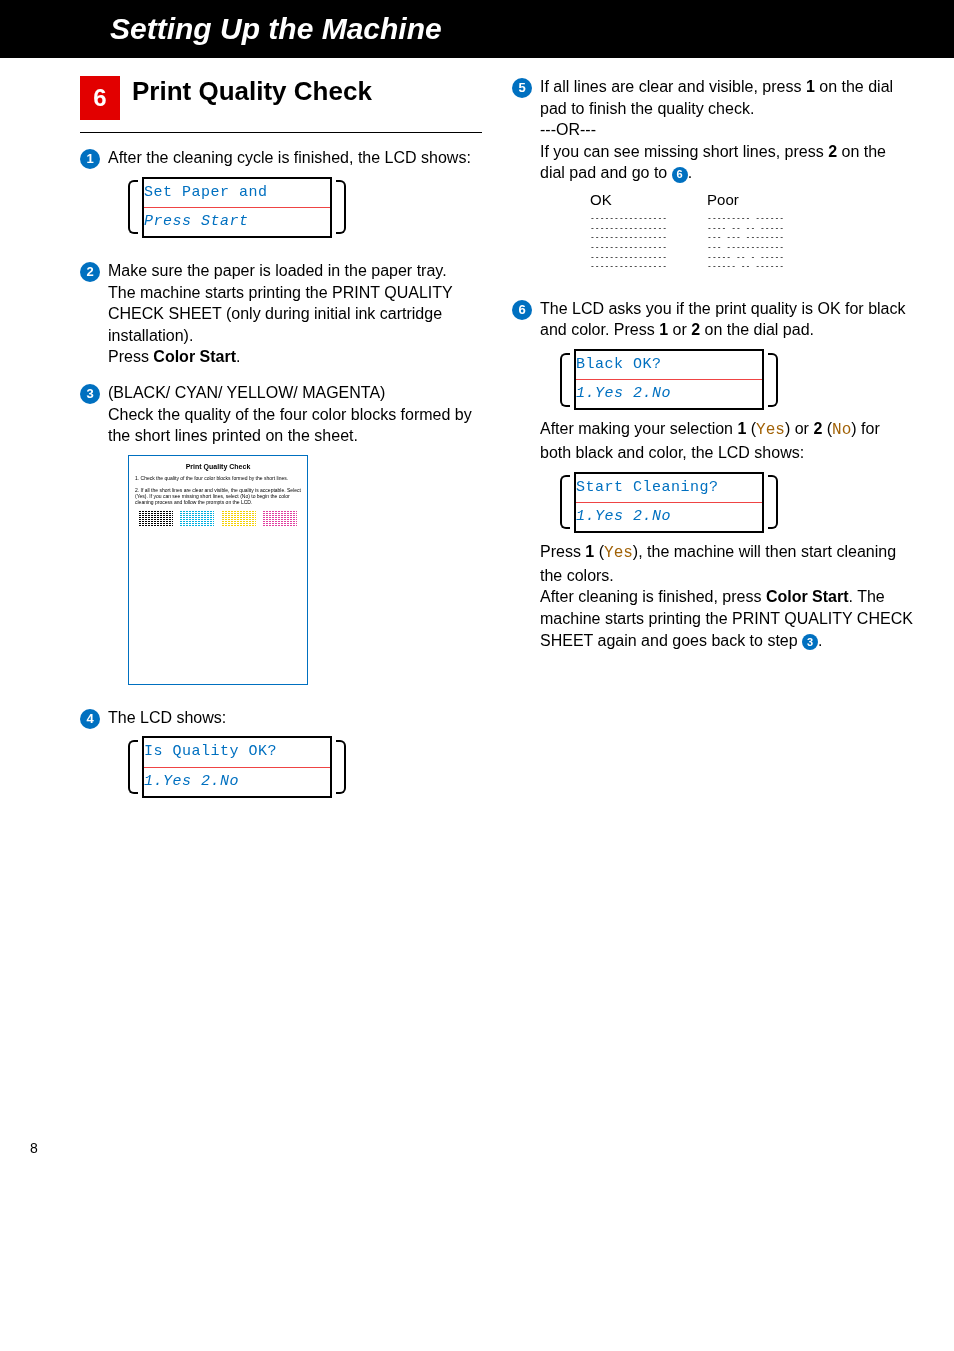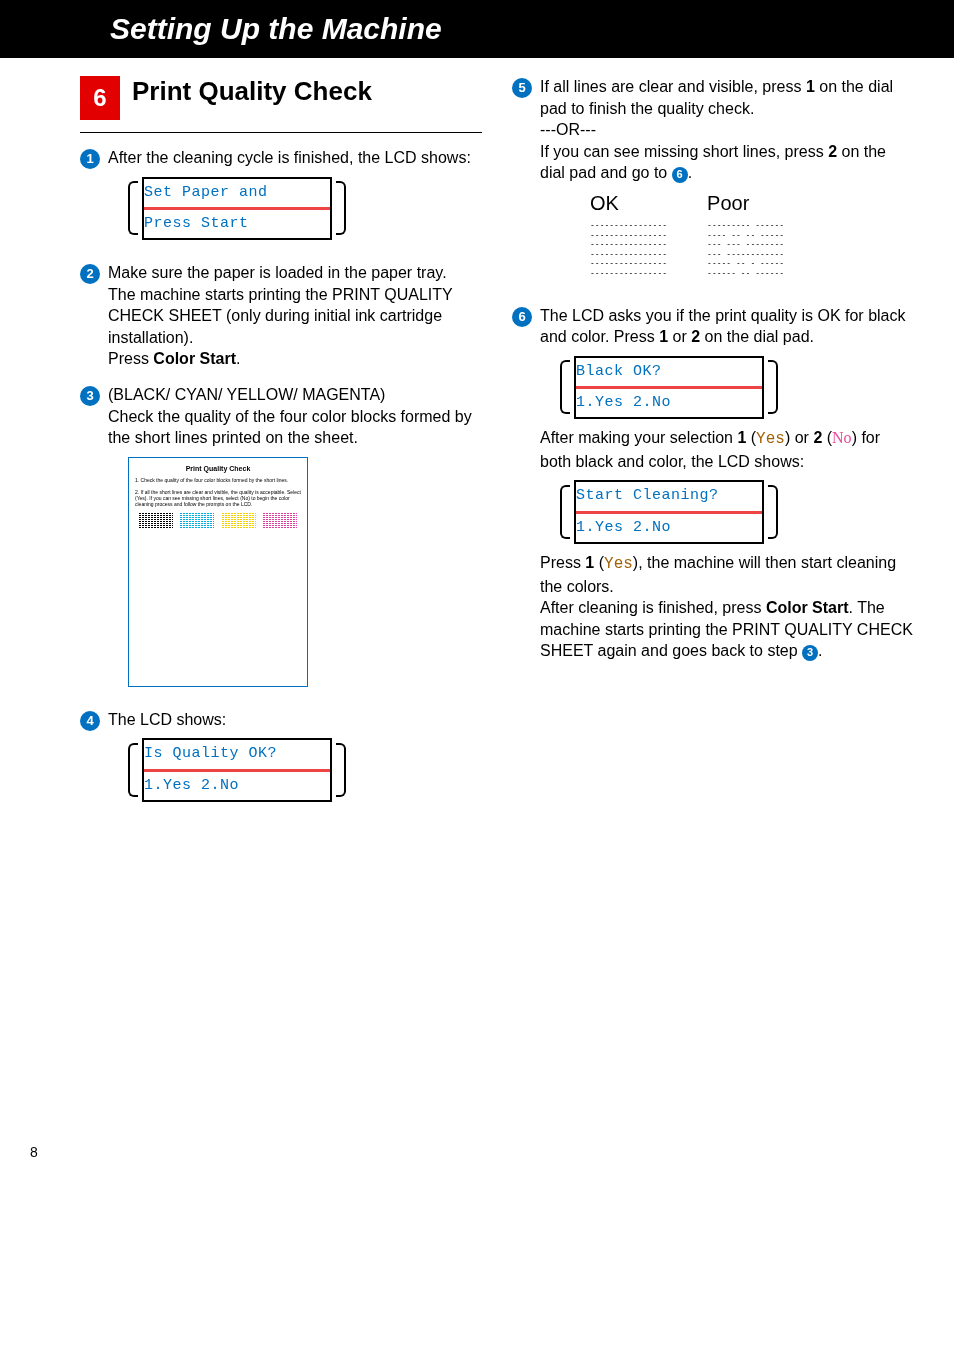--- a/index.html
+++ b/index.html
@@ -15,40 +15,40 @@
   .step { display: flex; gap: 8px; margin-bottom: 14px; font-size: 16px; line-height: 1.35; }
   .num-badge { width: 20px; height: 20px; border-radius: 50%; background: #0070c0; color: #fff; font-size: 13px; font-weight: bold; display: inline-flex; align-items: center; justify-content: center; flex-shrink: 0; margin-top: 2px; }
   .num-badge.small { width: 16px; height: 16px; font-size: 11px; }
   .step-body { flex: 1; }
   .lcd-wrap { display: flex; align-items: center; gap: 4px; margin: 8px 0 8px 20px; }
   .lcd-bracket { font-size: 50px; font-family: serif; line-height: 0.6; color: #000; display:flex; flex-direction:column; justify-content:center; height: 60px; }
   .lcd-bracket.left::before { content: ""; border-left: 2px solid #000; border-top: 2px solid #000; border-bottom: 2px solid #000; width: 8px; height: 50px; display:block; border-radius: 6px 0 0 6px; }
   .lcd-bracket.right::before { content: ""; border-right: 2px solid #000; border-top: 2px solid #000; border-bottom: 2px solid #000; width: 8px; height: 50px; display:block; border-radius: 0 6px 6px 0; }
   .lcd-box { border: 2px solid #000; width: 190px; }
   .lcd-line { font-family: "Courier New", monospace; color: #0070c0; font-size: 15px; padding: 4px 0; letter-spacing: 0.5px; }
-  .lcd-line + .lcd-line { border-top: 3px solid #ef4444; }
+  .lcd-line + .lcd-line { border-top: 1px solid #ef4444; font-style: italic; }
   .lcd-yes { color: #a16207; font-family: "Courier New", monospace; }
-  .lcd-no { color: #ec4899; font-family: Liberation Serif, serif; text-align: center; }
+  .lcd-no { color: #a16207; font-family: Liberation Mono, monospace; text-align: center; }
   b { font-weight: bold; }
   .quality-sheet { border: 1px solid #0070c0; width: 180px; height: 230px; margin: 8px 0 8px 20px; padding: 6px; }
   .qs-title { font-size: 7px; font-weight: bold; text-align: center; margin-bottom: 4px; }
   .qs-text { font-size: 5px; line-height: 1.2; margin-bottom: 6px; }
   .qs-blocks { display: flex; gap: 4px; justify-content: space-between; padding: 0 4px; }
   .qs-block { width: 34px; height: 22px; display: flex; flex-direction: column; gap: 1px; }
   .qs-row { height: 1px; }
   .qs-block.k .qs-row { background: repeating-linear-gradient(90deg,#000 0 2px,transparent 2px 3px); }
   .qs-block.c .qs-row { background: repeating-linear-gradient(90deg,#00aee0 0 2px,transparent 2px 3px); }
   .qs-block.y .qs-row { background: repeating-linear-gradient(90deg,#f5d000 0 2px,transparent 2px 3px); }
   .qs-block.m .qs-row { background: repeating-linear-gradient(90deg,#e040a0 0 2px,transparent 2px 3px); }
   .warning { display: flex; gap: 14px; border-top: 1px solid #000; border-bottom: 1px solid #000; padding: 12px 6px; margin: 14px 0; }
   .warn-icon { width: 36px; height: 36px; flex-shrink: 0; }
   .warning .warn-text { font-weight: bold; font-size: 16px; line-height: 1.3; }
   .okpoor { display: flex; gap: 40px; margin: 6px 0 12px 50px; }
   .op-col { text-align: left; }
-  .op-label { font-size: 20px; margin-bottom: 4px; }
+  .op-label { font-size: 15px; margin-bottom: 4px; }
   .dash-row { white-space: nowrap; font-family: monospace; font-size: 8px; letter-spacing: 0px; line-height: 1.2; }
   .pagenum { position: relative; margin-top: 320px; margin-left: 30px; font-size: 14px; }
 </style>
 </head>
 <body>
 
 <div class="black-band">
   <h1>Setting Up the Machine</h1>
 </div>
 

